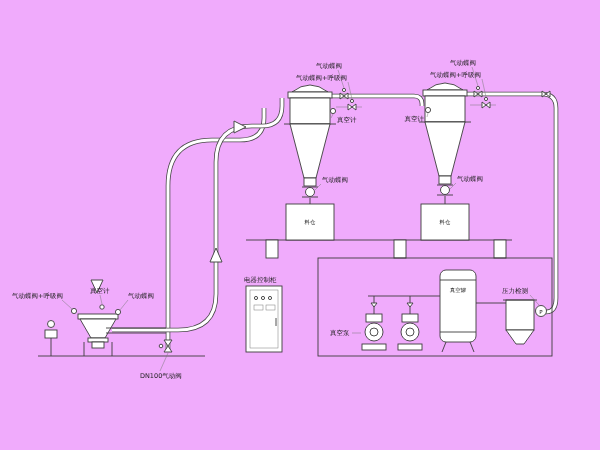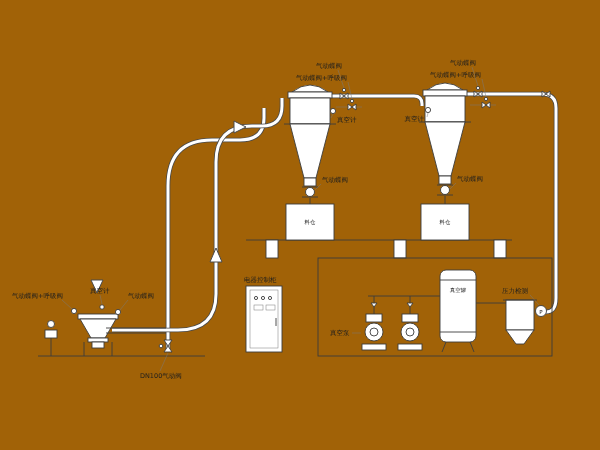--- a/index.html
+++ b/index.html
@@ -1,16 +1,16 @@
 <!DOCTYPE html>
 <html><head>
 <meta charset="utf-8">
 <style>
   html,body{margin:0;padding:0;background:#fff;}
-  .stage{position:relative;width:600px;height:450px;background:#a16207;overflow:hidden;
+  .stage{position:relative;width:600px;height:450px;background:#f0abfc;overflow:hidden;
          font-family:"DejaVu Sans",sans-serif;}
   svg{display:block}
   .ln{stroke:#3c3c3c;stroke-width:0.9;fill:none}
   .fillw{fill:#ffffff;stroke:#3c3c3c;stroke-width:0.9}
   .thin{stroke:#7a7a7a;stroke-width:0.5;fill:none}
   .pipeO{stroke:#4a4a4a;stroke-width:4.6;fill:none}
   .pipeI{stroke:#ffffff;stroke-width:3;fill:none}
   .lbl{font-size:6.5px;fill:#1e1e1e;font-family:"DejaVu Sans",sans-serif}
   .lbl-sm{font-size:5.5px;fill:#1e1e1e;font-family:"DejaVu Sans",sans-serif}
   .arrow{fill:#ffffff;stroke:#4a4a4a;stroke-width:1}

